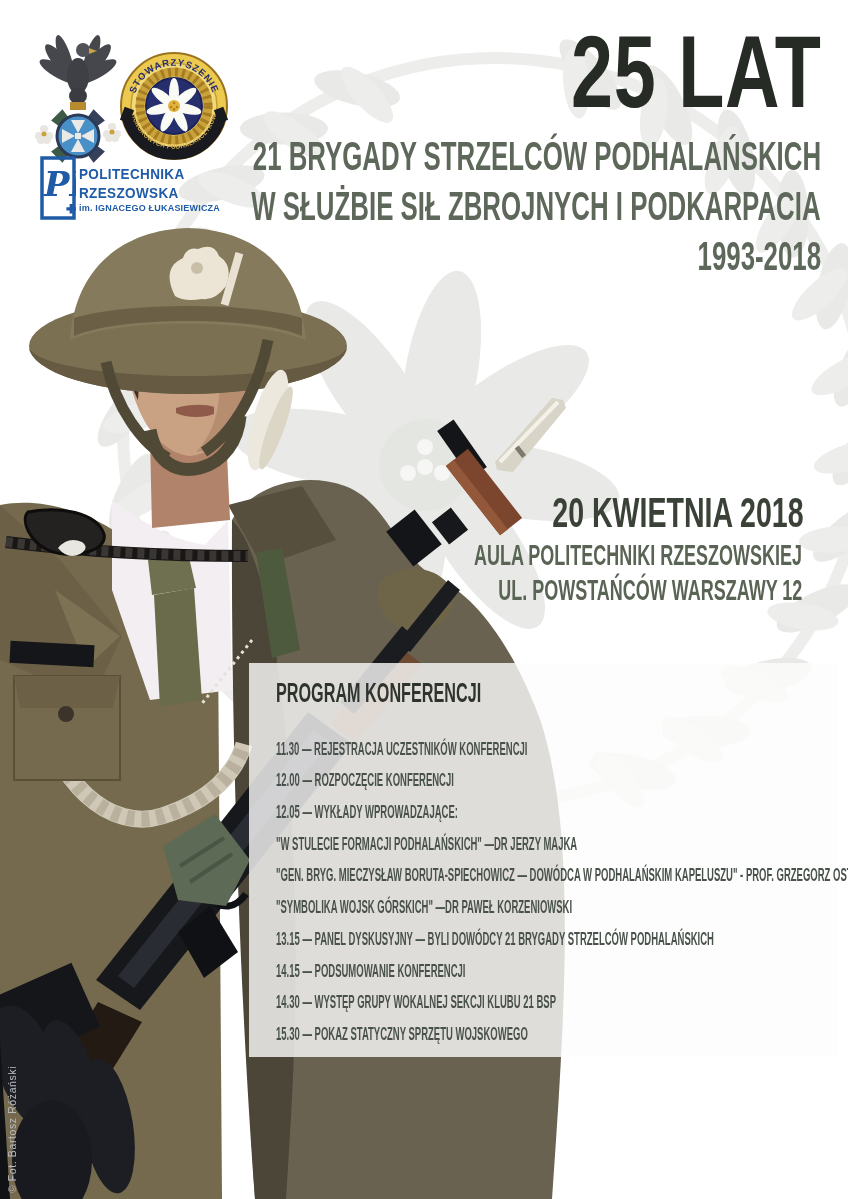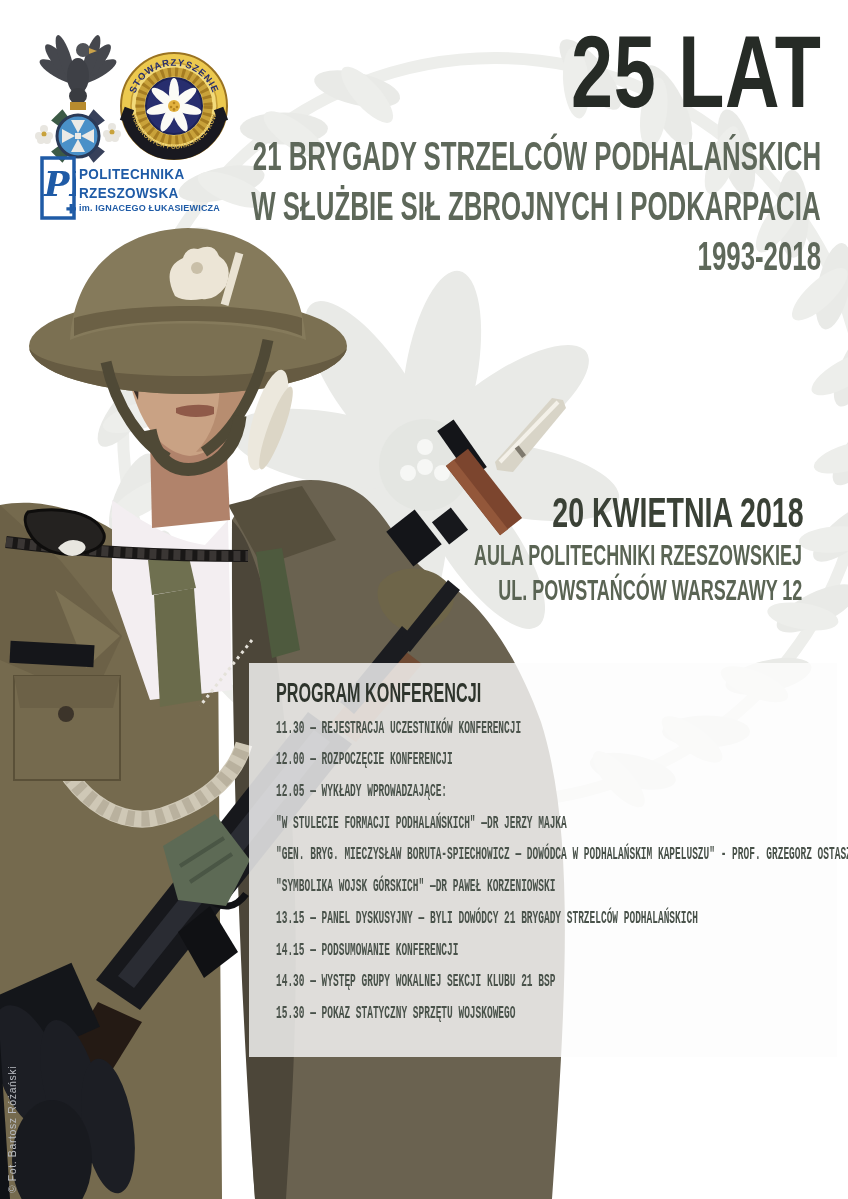--- a/index.html
+++ b/index.html
@@ -12,21 +12,21 @@
   #title-num{top:21px;right:27px;font-size:102px;color:#262b26;transform:scaleX(.74);letter-spacing:1px;}
   .subtitle{right:27px;color:#5e685a;font-size:41px;transform:scaleX(.63);}
   #sub1{top:136px;} #sub2{top:186px;} #sub3{top:236px;}
   #ev-date{top:492px;right:44px;font-size:42px;color:#3a4136;transform:scaleX(.68);}
   .venue{right:46px;color:#5a6454;font-size:29px;transform:scaleX(.62);}
   #ev-venue{top:541px;} #ev-addr{top:576px;}
   #program-panel{left:249px;top:663px;width:588px;height:394px;
                  background:rgba(253,253,252,.8);padding:0;box-sizing:border-box;}
   #program-title{position:relative;margin:16px 0 0 27px;font-weight:bold;font-size:27px;color:#2e342c;
                  transform:scaleX(.6);transform-origin:0 50%;white-space:nowrap;line-height:1.1;}
-  #program-list{position:relative;margin:4px 0 0 27px;font-family:Liberation Mono, monospace;}
+  #program-list{position:relative;margin:24px 0 0 27px;}
   .prog-item{font-size:19px;font-weight:bold;color:#49524a;transform:scaleX(.5);
              transform-origin:0 50%;white-space:nowrap;height:31.7px;line-height:31.7px;}
   #pr-text1,#pr-text2{position:absolute;left:79px;color:#1f5ba6;font-weight:bold;
         font-size:15px;letter-spacing:.4px;transform:scaleX(.9);transform-origin:0 50%;white-space:nowrap;}
   #pr-text1{top:165px;} #pr-text2{top:184px;}
   #pr-text3{position:absolute;left:79px;top:203px;color:#1f5ba6;font-weight:bold;font-size:9px;
         letter-spacing:.2px;white-space:nowrap;}
   #photo-credit{position:absolute;left:6px;top:1193px;transform:rotate(-90deg);
         transform-origin:0 0;font-size:10.5px;color:#b9bcc2;letter-spacing:.6px;white-space:nowrap;}
 </style>

